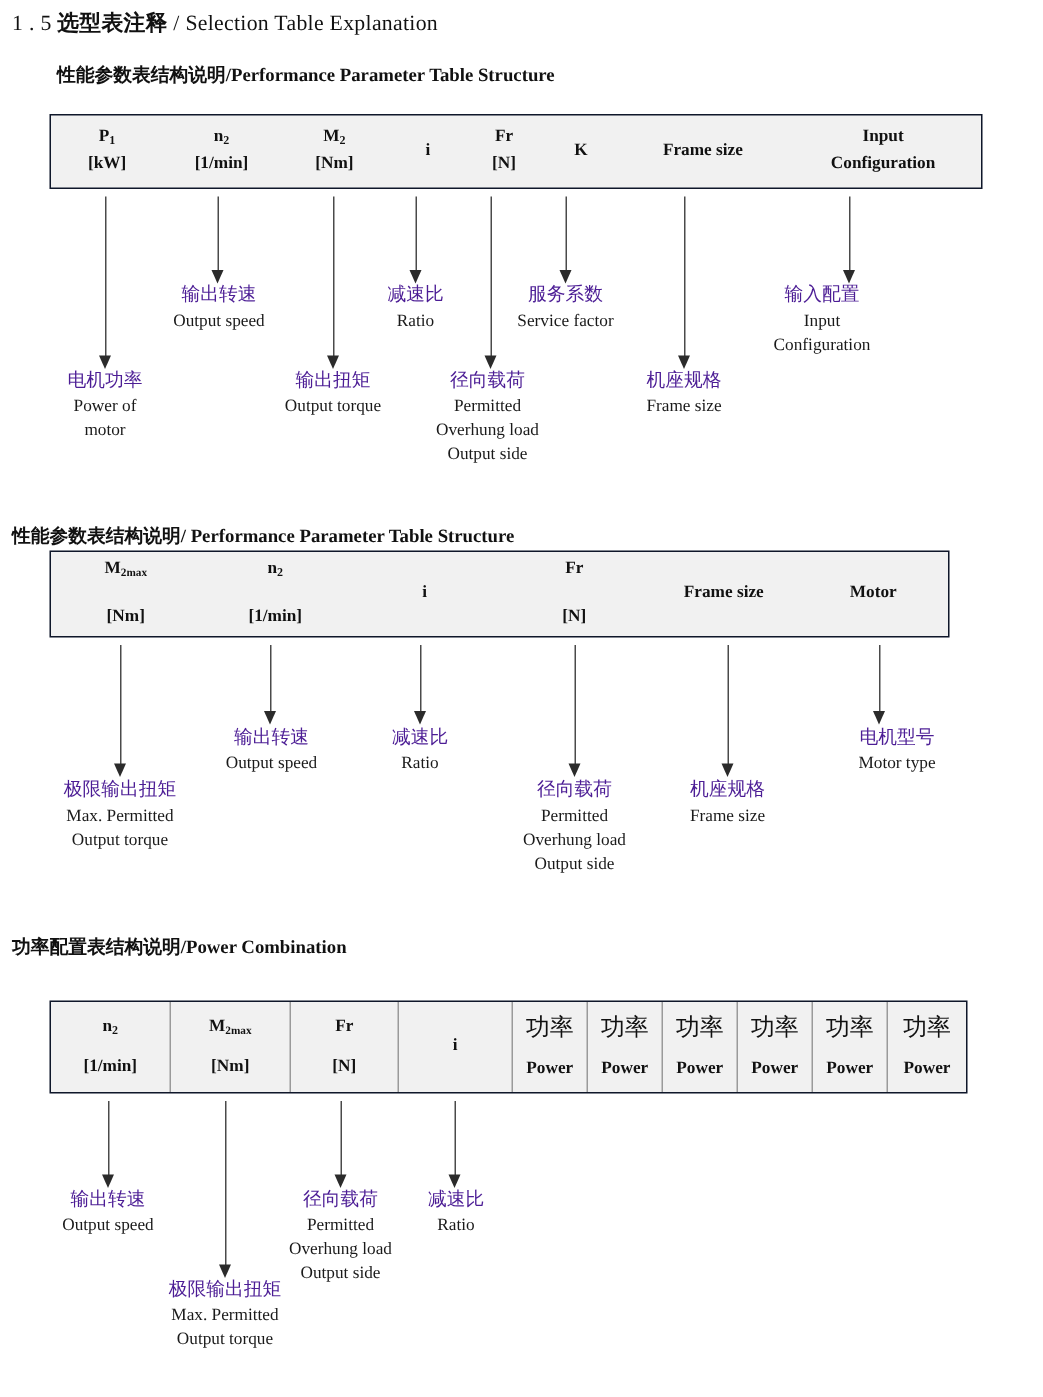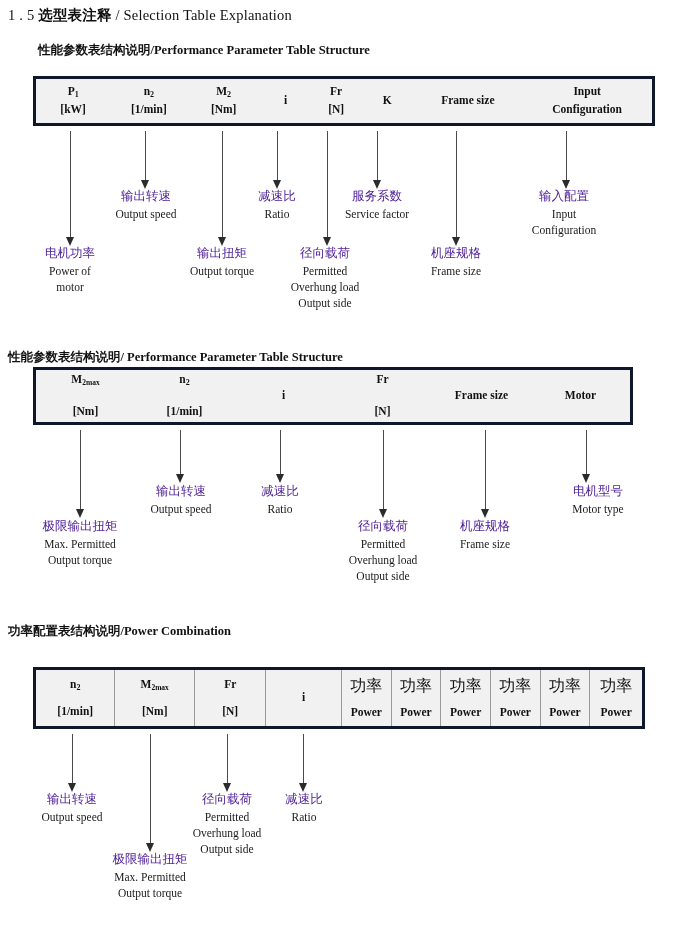--- a/index.html
+++ b/index.html
@@ -52,21 +52,21 @@
     font-weight: bold;
   }
   .section-title .cn { font-weight: bold; }
   .section-title .en { font-weight: bold; }
 
   
   .htable {
     position: absolute;
     box-sizing: border-box;
     background: #f1f1f1;
-    border: 3px solid #0f172a;
+    border: 1px solid #0f172a;
     display: flex;
     align-items: stretch;
   }
   .hcell {
     box-sizing: border-box;
     display: flex;
     flex-direction: column;
     align-items: center;
     justify-content: center;
     text-align: center;
@@ -212,21 +212,21 @@
     <span class="en">Output side</span>
   </div>
   <div class="anno" style="left:377px; top:188px;">
     <span class="cn">服务系数</span>
     <span class="en">Service factor</span>
   </div>
   <div class="anno" style="left:456px; top:245px;">
     <span class="cn">机座规格</span>
     <span class="en">Frame size</span>
   </div>
-  <div class="anno" style="left:564px; top:188px;">
+  <div class="anno" style="left:548px; top:188px;">
     <span class="cn">输入配置</span>
     <span class="en">Input</span>
     <span class="en">Configuration</span>
   </div>
 
   <div class="section-title" style="top:349px;">
     <span class="cn">性能参数表结构说明</span><span class="en">/</span>&nbsp;<span class="en">Performance Parameter Table Structure</span>
   </div>
 
   <div class="htable" style="left:33px; top:367px; width:600px; height:58px;">

